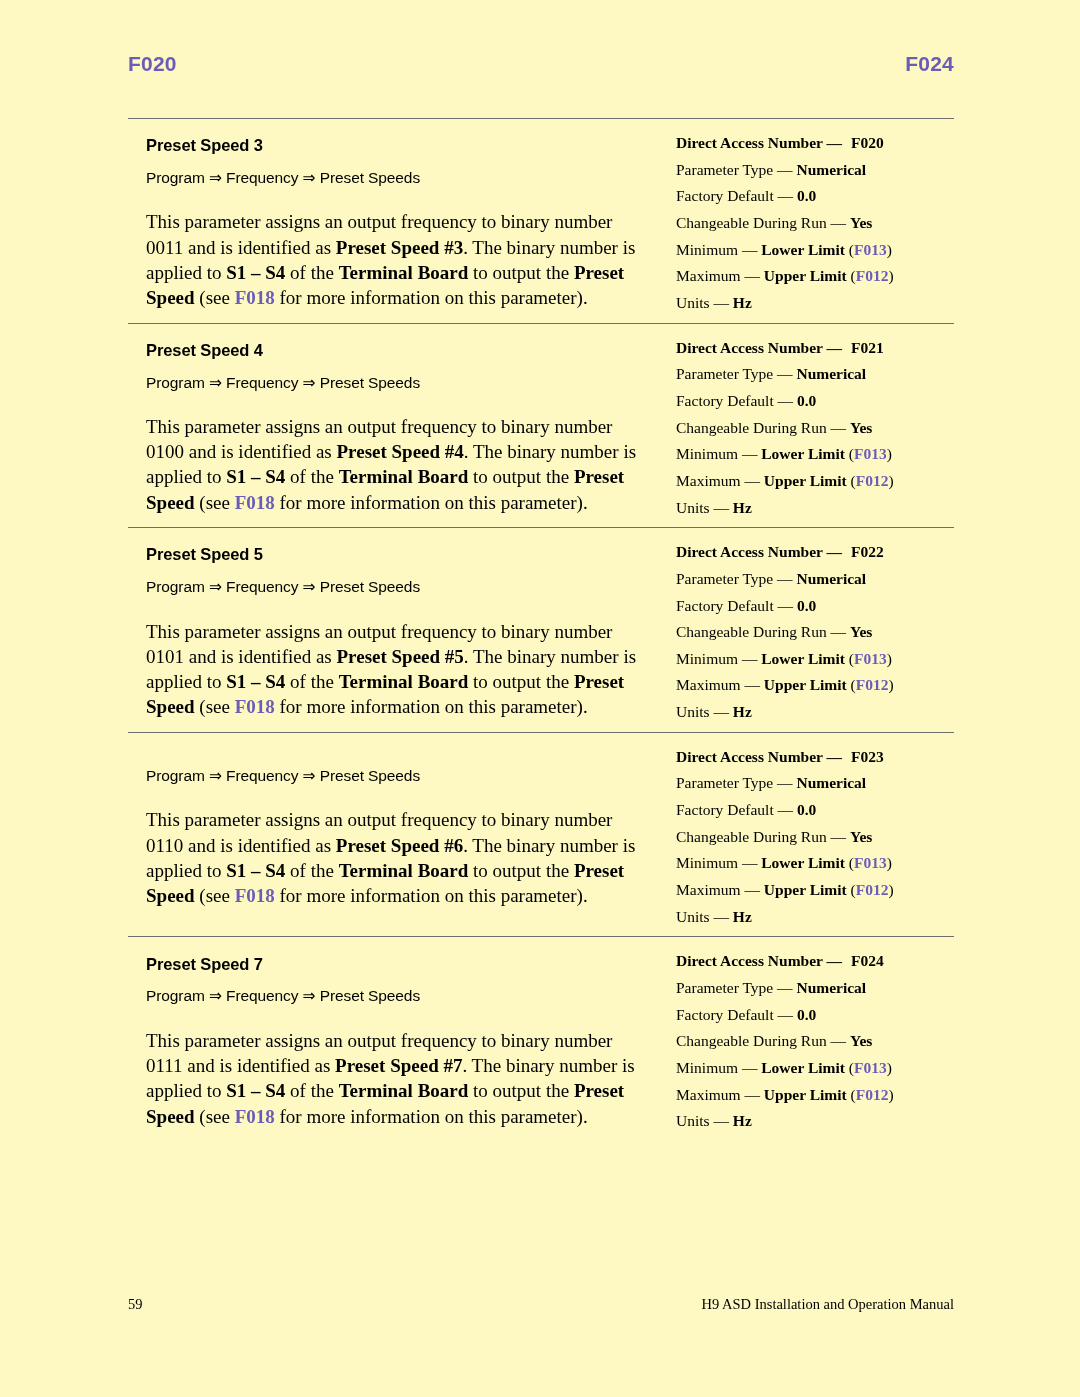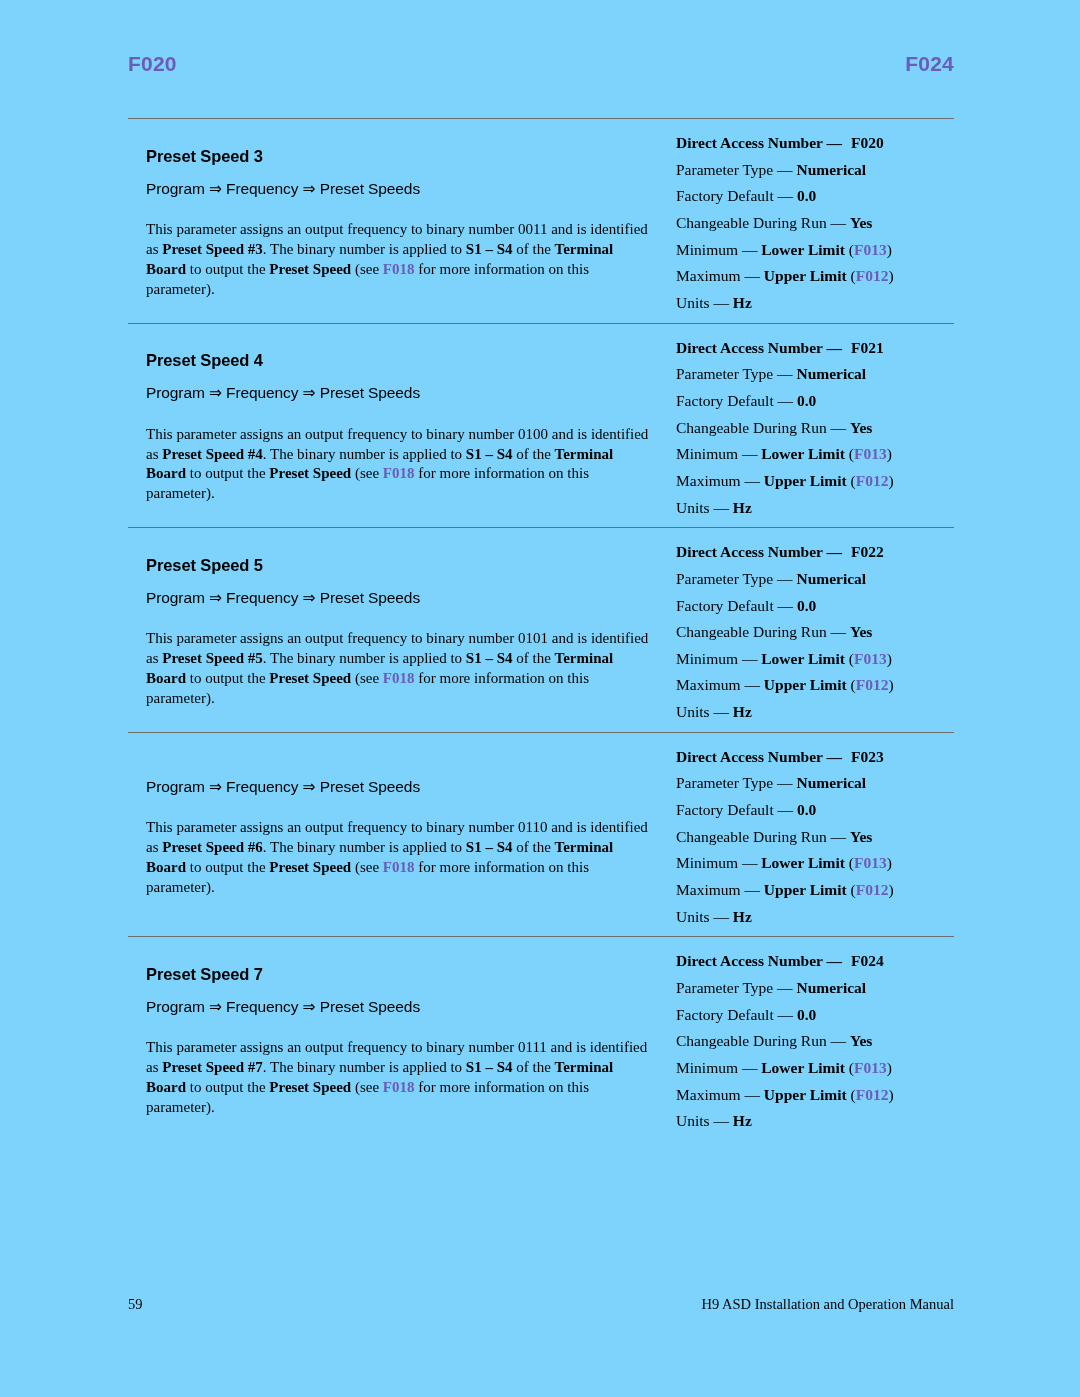--- a/index.html
+++ b/index.html
@@ -4,21 +4,21 @@
 <style>
   html, body {
     margin: 0;
     padding: 0;
     background: #ffffff;
   }
   .page {
     position: relative;
     width: 1080px;
     height: 1397px;
-    background: #7dd3fc;
+    background: #fef9c3;
     overflow: hidden;
     font-family: "Liberation Serif", "DejaVu Serif", serif;
     color: #000000;
   }
 
   
   .running-head {
     position: absolute;
     left: 128px;
     top: 52px;
@@ -74,21 +74,21 @@
   }
   .param-path {
     font-family: "Liberation Sans", "DejaVu Sans", sans-serif;
     font-size: 15.5px;
     line-height: 1.25;
     margin: 0 0 22px 0;
     letter-spacing: -0.1px;
   }
   .param-desc {
     font-family: "Liberation Serif", "DejaVu Serif", serif;
-    font-size: 15px;
+    font-size: 19px;
     line-height: 1.33;
     margin: 0;
     text-align: left;
   }
   .param-desc b { font-weight: bold; }
   .ref {
     color: #6b5cb8;
     font-weight: bold;
   }
 

